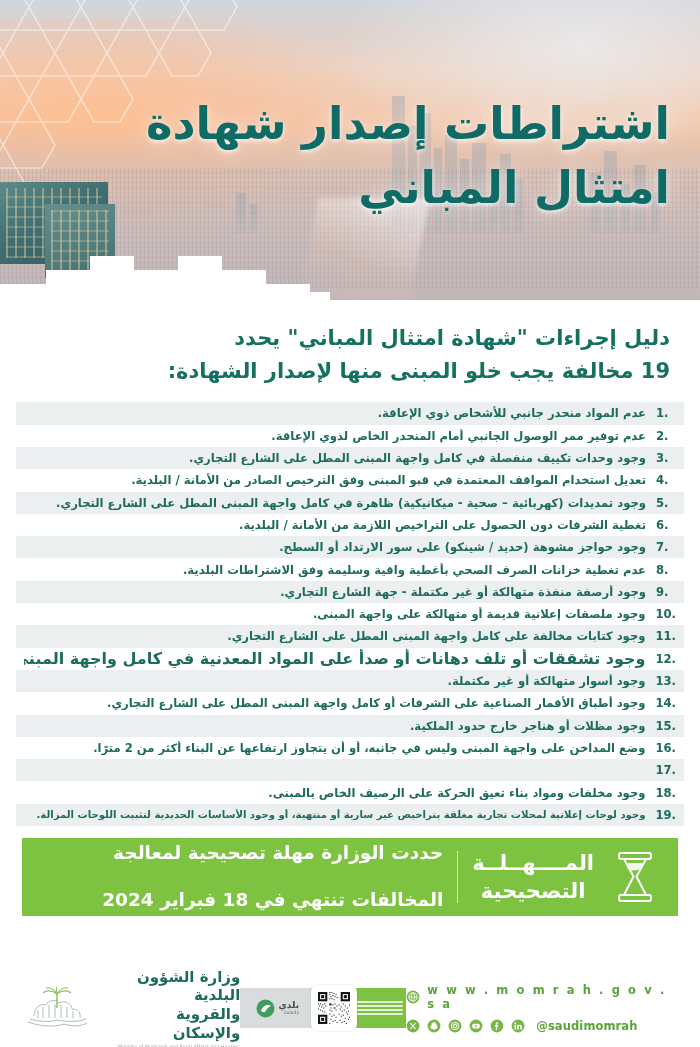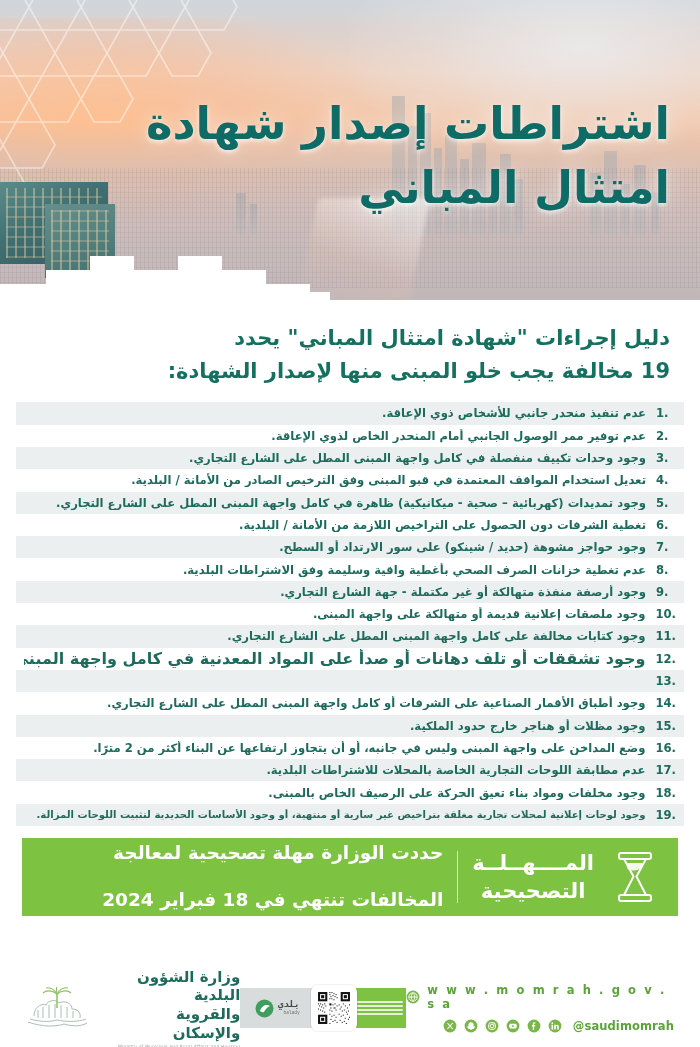--- a/index.html
+++ b/index.html
@@ -222,21 +222,21 @@
     color:#1d6b5c; font-weight:bold; font-size:15px; line-height:1.25;
     display:block;
   }
   .ministry-en {
     display:block; color:#9aa3a0; font-size:4.4px; letter-spacing:.2px;
     direction:ltr; text-align:right; margin-top:1px;
   }
   .emblem { width:62px; height:44px; flex:0 0 auto; }
 
   
-  .badges { display:flex; flex-direction:row-reverse; align-items:center; gap:0;font-family:Liberation Mono, monospace; }
+  .badges { display:flex; flex-direction:row-reverse; align-items:center; gap:0; }
   .balady-box {
     width:74px; height:40px; background:#d9dcdc;
     display:flex; align-items:center; justify-content:center; gap:4px;
   }
   .balady-text { text-align:right; }
   .balady-ar { display:block; color:#3f4a46; font-size:9px; font-weight:bold; line-height:1.1; }
   .balady-en { display:block; color:#6b7571; font-size:4.5px; direction:ltr; text-align:right; }
   .qr-box {
     width:46px; height:46px; background:#ffffff; border-radius:7px;
     display:flex; align-items:center; justify-content:center;
@@ -250,21 +250,21 @@
     display:flex; align-items:center; justify-content:center;
     padding:3px;
   }
   .greenslip-lines { width:100%; }
   .greenslip-lines i {
     display:block; height:1.6px; background:rgba(255,255,255,.8);
     margin:2.4px 0; border-radius:1px;
   }
 
   
-  .contact { display:flex; flex-direction:column; gap:8px; direction:ltr;align-items:flex-end; }
+  .contact { display:flex; flex-direction:column; gap:8px; direction:ltr; }
   .web-line, .social-line { display:flex; flex-direction:row; align-items:center; gap:7px; }
   .web-url {
     color:#5aa43a; font-size:11.5px; font-weight:bold; letter-spacing:2.1px;
     direction:ltr;
   }
   .social-handle {
     color:#5aa43a; font-size:11.5px; font-weight:bold; letter-spacing:.1px;
     direction:ltr; margin-left:4px;
   }
   .sico { width:14px; height:14px; flex:0 0 auto; }
@@ -351,21 +351,21 @@
   </div>
 
   <div class="subtitle">
     <span>دليل إجراءات "شهادة امتثال المباني" يحدد</span>
     <span class="s2">19 مخالفة يجب خلو المبنى منها لإصدار الشهادة:</span>
   </div>
 
   <div class="violations" id="violations-list">
       <div class="row odd">
         <span class="num">1.</span>
-        <span class="txt">عدم تنفيذ منحدر جانبي للأشخاص ذوي الإعاقة.</span>
+        <span class="txt">عدم المواد منحدر جانبي للأشخاص ذوي الإعاقة.</span>
       </div>
       <div class="row even">
         <span class="num">2.</span>
         <span class="txt">عدم توفير ممر الوصول الجانبي أمام المنحدر الخاص لذوي الإعاقة.</span>
       </div>
       <div class="row odd">
         <span class="num">3.</span>
         <span class="txt">وجود وحدات تكييف منفصلة في كامل واجهة المبنى المطل على الشارع التجاري.</span>
       </div>
       <div class="row even">
@@ -399,36 +399,36 @@
       <div class="row odd">
         <span class="num">11.</span>
         <span class="txt">وجود كتابات مخالفة على كامل واجهة المبنى المطل على الشارع التجاري.</span>
       </div>
       <div class="row even">
         <span class="num">12.</span>
         <span class="txt" style="font-size: 16px;">وجود تشققات أو تلف دهانات أو صدأ على المواد المعدنية في كامل واجهة المبنى بإجمالي مساحة تزيد عن متر مربع.</span>
       </div>
       <div class="row odd">
         <span class="num">13.</span>
+        <span class="txt">وجود أسوار متهالكة أو غير مكتملة.</span>
       </div>
       <div class="row even">
         <span class="num">14.</span>
         <span class="txt">وجود أطباق الأقمار الصناعية على الشرفات أو كامل واجهة المبنى المطل على الشارع التجاري.</span>
       </div>
       <div class="row odd">
         <span class="num">15.</span>
         <span class="txt">وجود مظلات أو هناجر خارج حدود الملكية.</span>
       </div>
       <div class="row even">
         <span class="num">16.</span>
         <span class="txt">وضع المداخن على واجهة المبنى وليس في جانبه، أو أن يتجاوز ارتفاعها عن البناء أكثر من 2 مترًا.</span>
       </div>
       <div class="row odd">
         <span class="num">17.</span>
-        <span class="txt">عدم مطابقة اللوحات التجارية الخاصة بالمحلات للاشتراطات البلدية.</span>
       </div>
       <div class="row even">
         <span class="num">18.</span>
         <span class="txt">وجود مخلفات ومواد بناء تعيق الحركة على الرصيف الخاص بالمبنى.</span>
       </div>
       <div class="row odd">
         <span class="num">19.</span>
         <span class="txt" style="font-size: 10.1px;">وجود لوحات إعلانية لمحلات تجارية مغلقة بتراخيص غير سارية أو منتهية، أو وجود الأساسات الحديدية لتثبيت اللوحات المزالة.</span>
       </div>
     </div>

